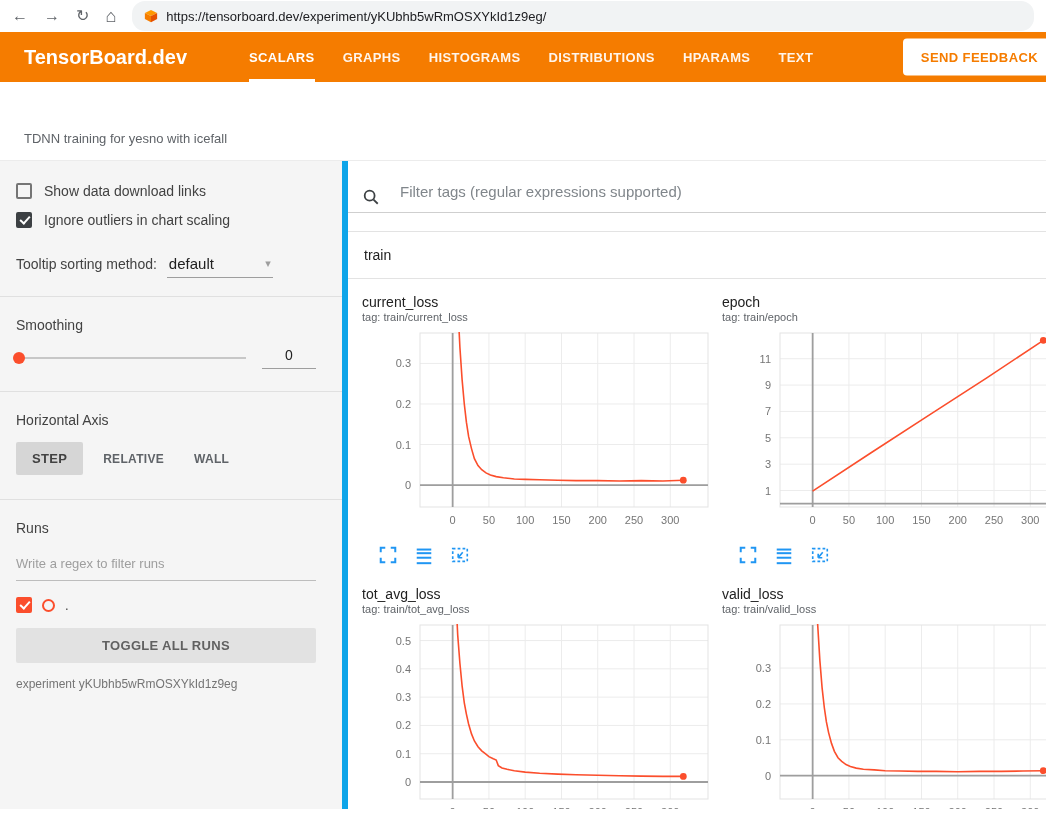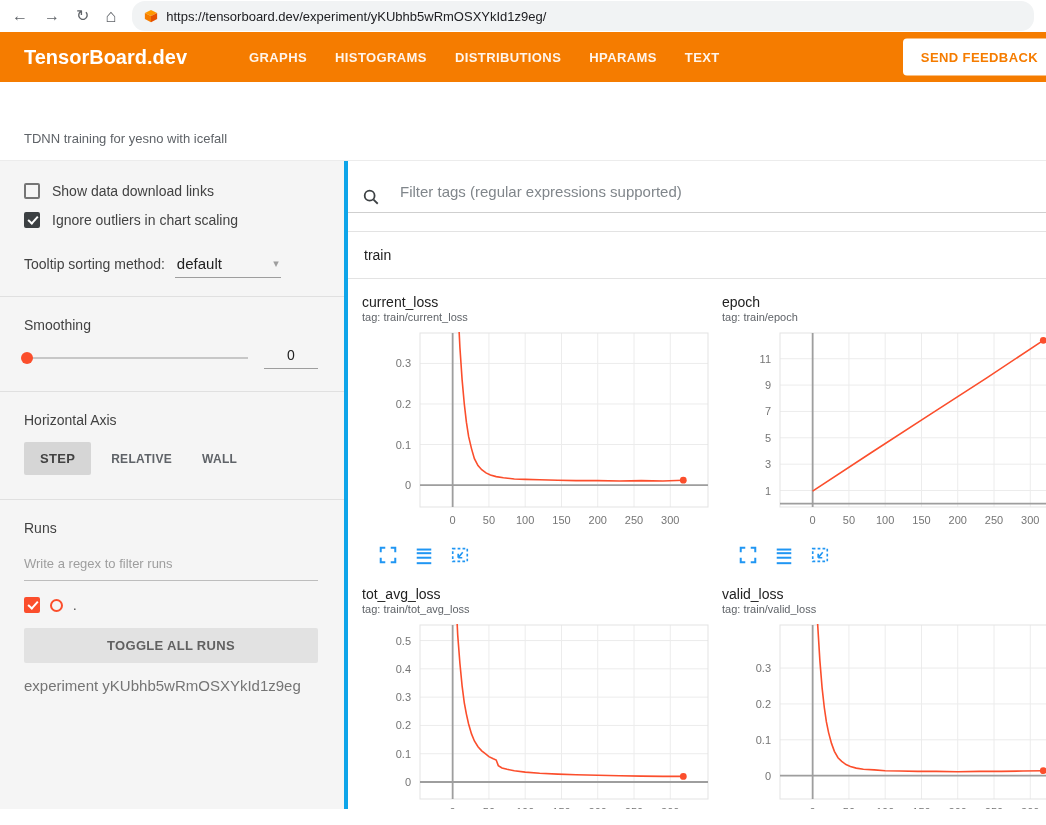--- a/index.html
+++ b/index.html
@@ -29,22 +29,22 @@
     background:#fff; color:#f57c00; font-size:13px; font-weight:bold; letter-spacing:.4px;
     padding:11px 18px; border-radius:4px; border:none; white-space:nowrap; cursor:pointer; }
 
   
   .subheader { height:79px; background:#fff; display:flex; align-items:flex-end;
     padding:0 0 14px 24px; border-bottom:1px solid #ececec; }
   .subheader .desc { color:#5f6368; font-size:13px; }
 
   
   .content { display:flex; height:648px; }
-  .sidebar { width:348px; min-width:348px; background:#f5f5f5; border-right:4px solid #0ea5e9;
-    padding:22px 26px 0 24px; color:#424242; font-size:14px; overflow:hidden; }
+  .sidebar { width:348px; min-width:348px; background:#f5f5f5; border-right:6px solid #0ea5e9;
+    padding:22px 26px 0 16px; color:#424242; font-size:14px; overflow:hidden; }
   .main { flex:1; background:#fff; overflow:hidden; }
 
   
   .check-row { display:flex; align-items:center; gap:12px; margin-bottom:13px; cursor:pointer; }
   .checkbox { width:16px; height:16px; border:2px solid #757575; border-radius:2px;
     background:transparent; position:relative; flex:none; }
   .checkbox.checked { background:#3c4043; border-color:#3c4043; }
   .checkbox.checked.orange { background:#fb4e2c; border-color:#fb4e2c; }
   .checkbox.checked::after { content:""; position:absolute; left:3.5px; top:0px;
     width:4px; height:8px; border:solid #fff; border-width:0 2px 2px 0; transform:rotate(42deg); }
@@ -68,21 +68,21 @@
     letter-spacing:.3px; padding:9px 10px; cursor:pointer; }
   .runs-filter { width:100%; border:none; border-bottom:1px solid #bdbdbd; background:transparent;
     font-size:13px; color:#424242; padding:6px 0 9px; outline:none; margin-bottom:16px;
     font-family:"Liberation Sans",sans-serif; }
   .runs-filter::placeholder { color:#9e9e9e; }
   .run-row { display:flex; align-items:center; gap:10px; margin-bottom:15px; }
   .run-ring { width:13px; height:13px; border-radius:50%; border:2px solid #fb4e2c; flex:none; }
   .run-name { font-size:13px; color:#424242; }
   .toggle-btn { width:100%; background:#e2e2e2; border:none; padding:10px 0; font-size:13px;
     color:#616161; font-weight:bold; letter-spacing:.3px; border-radius:2px; cursor:pointer; }
-  .experiment-note { margin-top:14px; color:#757575; font-size:15px; }
+  .experiment-note { margin-top:14px; color:#757575; font-size:12px; }
 
   
   .filter-row { display:flex; align-items:center; gap:20px; padding:20px 0 0 14px;
     border-bottom:1px solid #cfcfcf; }
   .filter-input { flex:1; border:none; outline:none; font-size:15px; color:#424242;
     padding:2px 0 12px; background:transparent; font-family:"Liberation Sans",sans-serif; }
   .filter-input::placeholder { color:#80868b; }
   .tag-card { margin-top:18px; border-top:1px solid #e3e3e3; }
   .tag-card-header { padding:15px 16px; font-size:14px; color:#212121;
     border-bottom:1px solid #e3e3e3; cursor:pointer; }
@@ -113,20 +113,21 @@
           <polygon points="15,4.5 8,8 8,15 15,11.5" fill="#e65100"></polygon>
         </svg>
       </span>
       <span class="url">https://tensorboard.dev/experiment/yKUbhb5wRmOSXYkId1z9eg/</span>
     </div>
   </div>
 
   <div class="app-header">
     <div class="brand">TensorBoard.dev</div>
     <div class="nav-tabs">
+      <div class="tab active">SCALARS</div>
       <div class="tab">GRAPHS</div>
       <div class="tab">HISTOGRAMS</div>
       <div class="tab">DISTRIBUTIONS</div>
       <div class="tab">HPARAMS</div>
       <div class="tab">TEXT</div>
     </div>
     <button class="feedback-btn">SEND FEEDBACK</button>
   </div>
 
   <div class="subheader">

